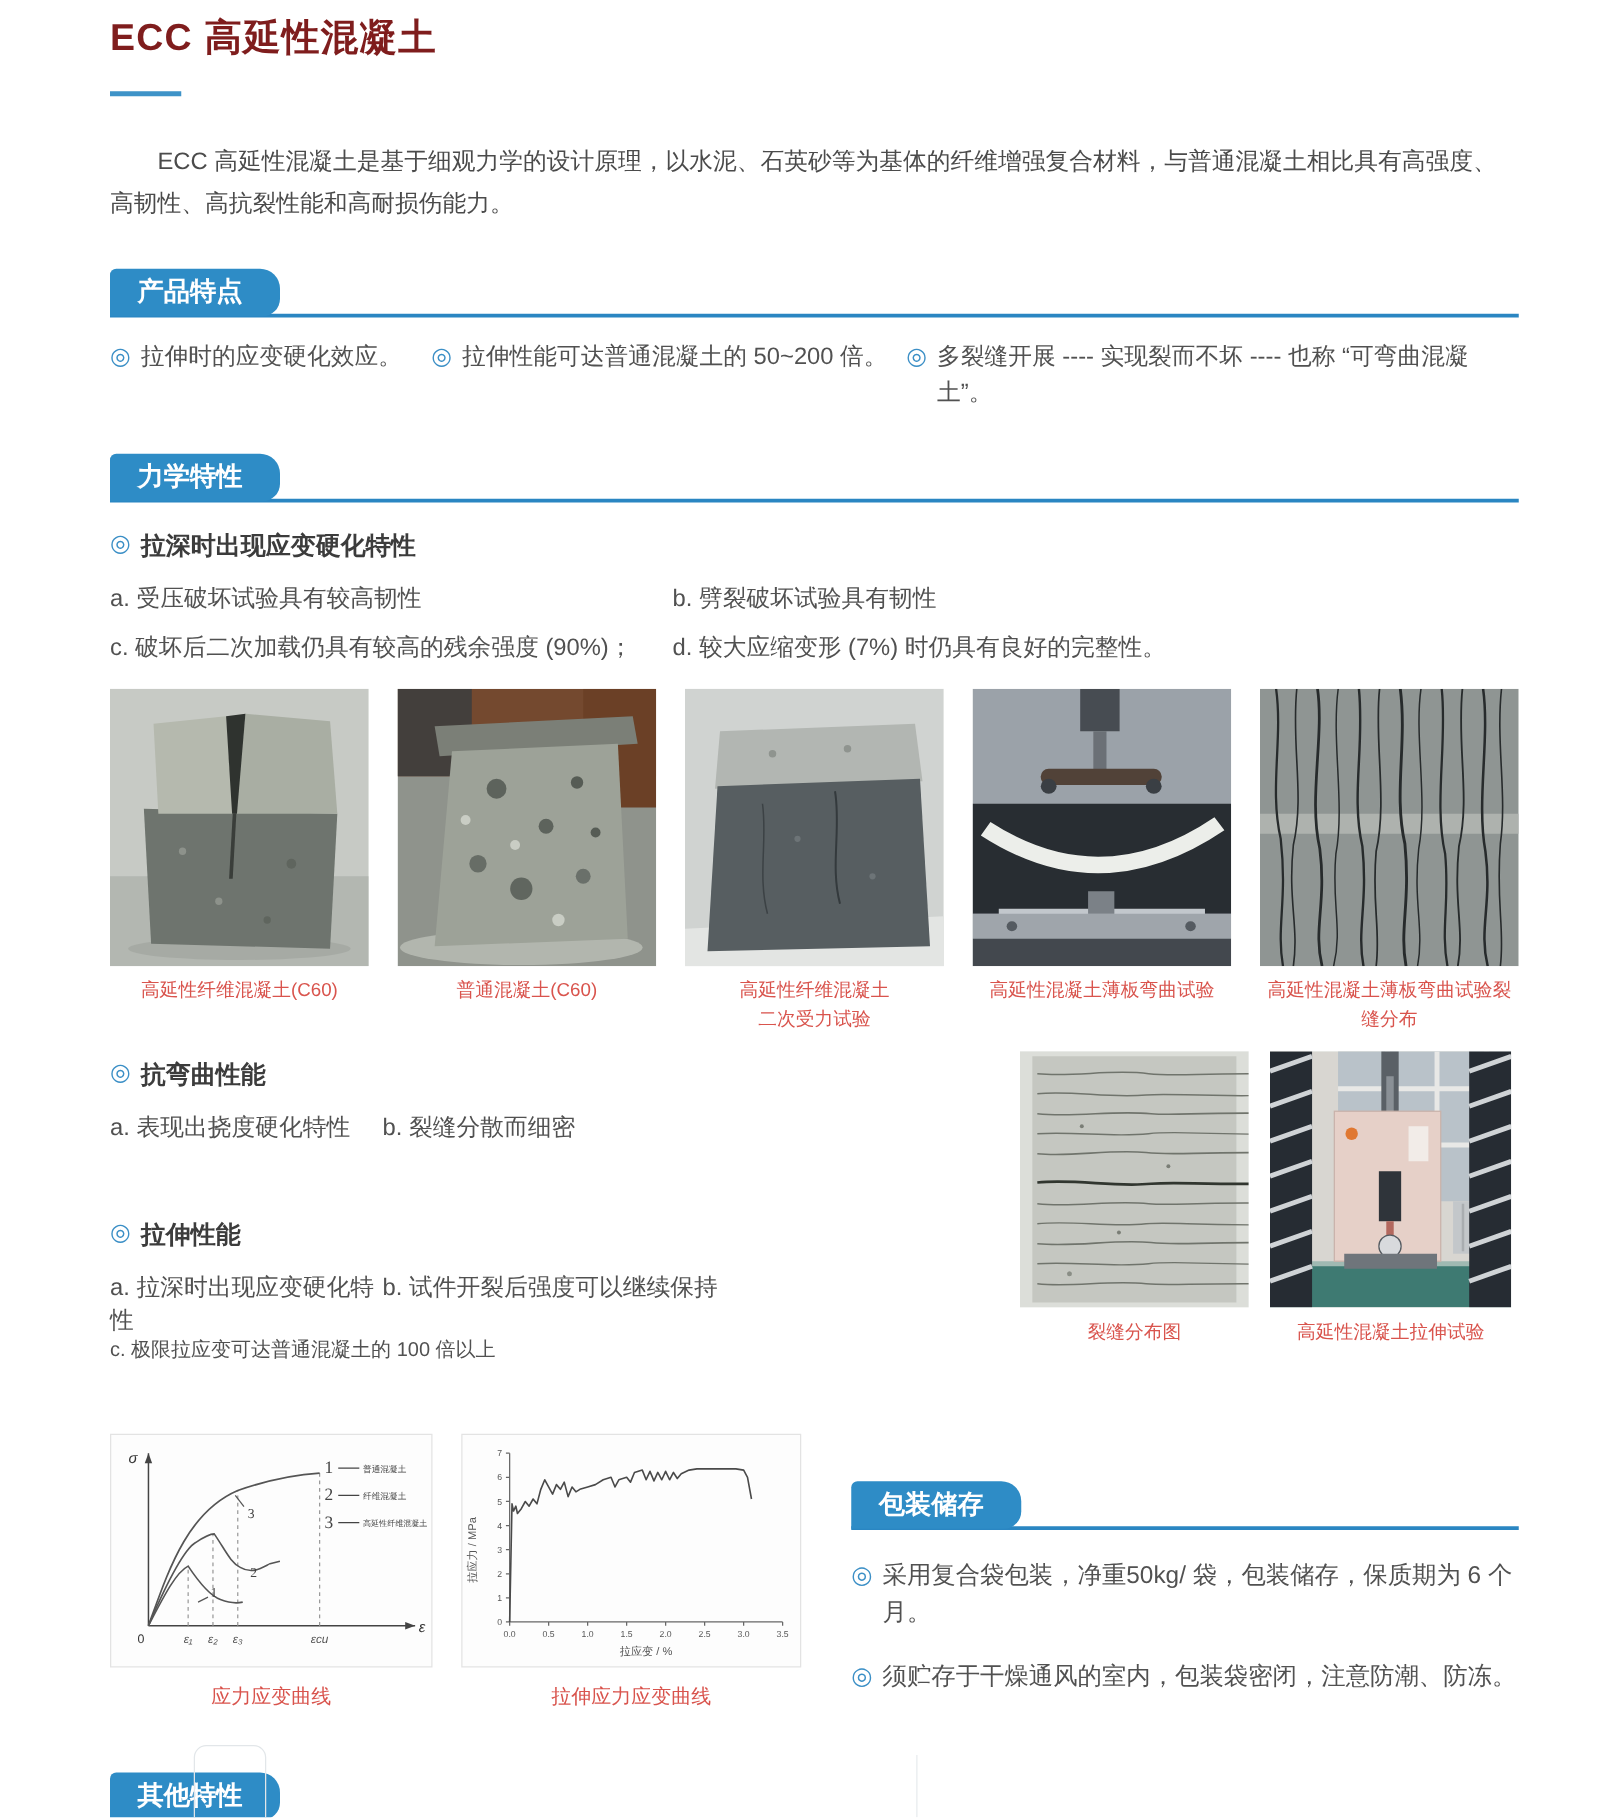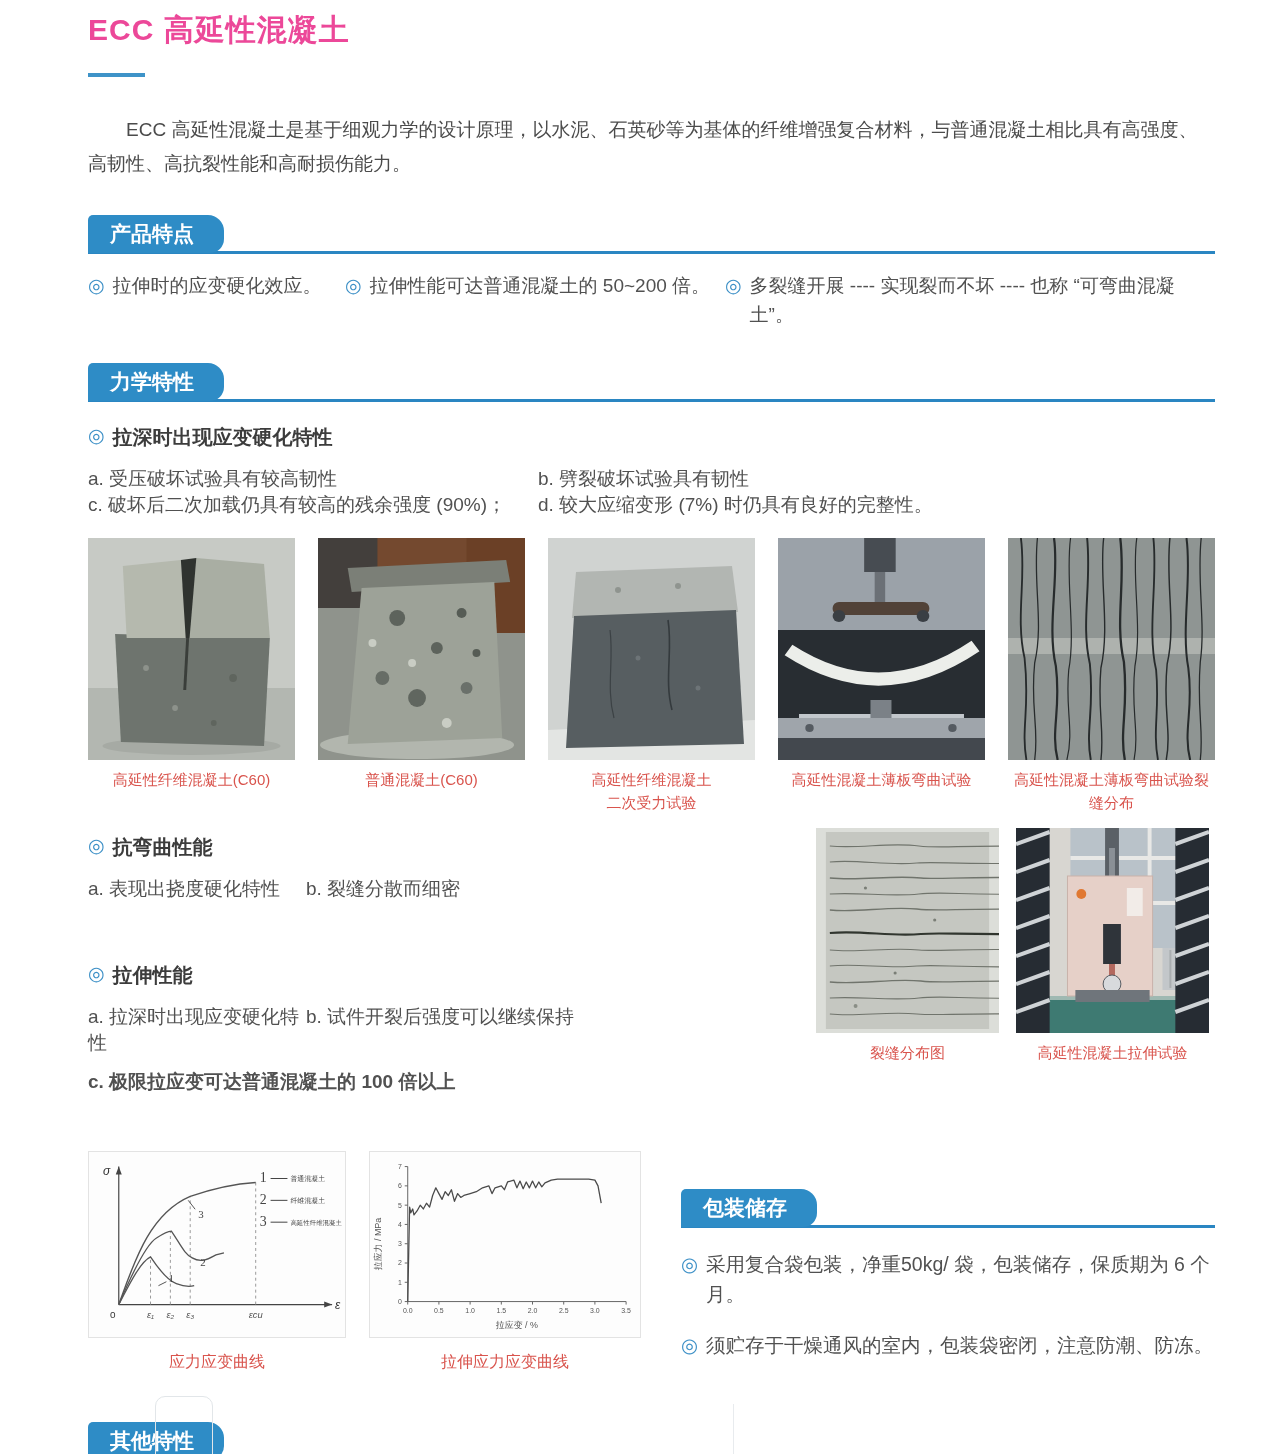--- a/index.html
+++ b/index.html
@@ -1,41 +1,41 @@
 <!DOCTYPE html>
 <html><head>
 <meta charset="utf-8">
 <style>
   html,body{margin:0;padding:0;background:#fff;}
   .page{position:relative;width:1279px;height:1454px;background:#ffffff;overflow:hidden;
         font-family:"Liberation Sans", sans-serif;color:#4b4b4b;}
   .content{padding:0 64px 0 88px;}
 
-  .title{margin:0;padding-top:10px;font-size:30px;font-weight:bold;color:#ec4899;letter-spacing:1px;}
+  .title{margin:0;padding-top:10px;font-size:30px;font-weight:bold;color:#7f1d1d;letter-spacing:1px;}
   .title-underline{width:57px;height:4px;background:#3e93c8;margin-top:22px;}
 
   .intro{margin:36px 0 0 0;font-size:19px;line-height:1.8;color:#4b4b4b;text-indent:2em;}
 
   .section-head{margin-top:32px;border-bottom:3px solid #2a86c2;position:relative;height:38px;}
   .badge{position:absolute;left:0;bottom:-2px;height:38px;line-height:38px;padding:0 30px 0 22px;
          background:#2e8cc6;color:#fff;font-size:21px;font-weight:bold;border-radius:5px 16px 14px 0;}
 
   .bullet{display:flex;align-items:flex-start;font-size:19px;color:#515151;line-height:1.5;}
   .dot{color:#3b8fc6;margin-right:8px;flex:0 0 auto;}
   .bold-bullet .btext{font-weight:bold;color:#3c3c3c;font-size:20px;}
 
   .feature-row{margin-top:18px;display:flex;}
   .fcol1{width:257px;}.fcol2{width:380px;}.fcol3{flex:1;}
 
   .sub-title{margin-top:20px;}
-  .grid-ab{display:grid;grid-template-columns:450px 1fr;margin-top:14px;
+  .grid-ab{display:grid;grid-template-columns:450px 1fr;margin-top:14px;row-gap:13px;
            font-size:19px;color:#515151;}
   .grid-ab2{display:grid;grid-template-columns:218px 1fr;margin-top:14px;
             font-size:19px;color:#515151;}
-  .single-line{margin-top:13px;font-size:19px;color:#515151;font-weight:bold;}
+  .single-line{margin-top:1px;font-size:16px;color:#515151;}
 
   .figures-row{margin-top:20px;display:flex;gap:23px;}
   .fig{flex:1;margin:0;}
   .photo{height:222px;background:#eef0ee;overflow:hidden;}
   .photo svg{display:block;width:100%;height:100%;}
   figcaption{margin-top:9px;text-align:center;color:#d9544d;font-size:15px;line-height:1.5;}
   figcaption span{display:block;}
 
   .mech-two{margin-top:14px;display:flex;}
   .mech-left{flex:0 0 728px;padding-top:4px;}

